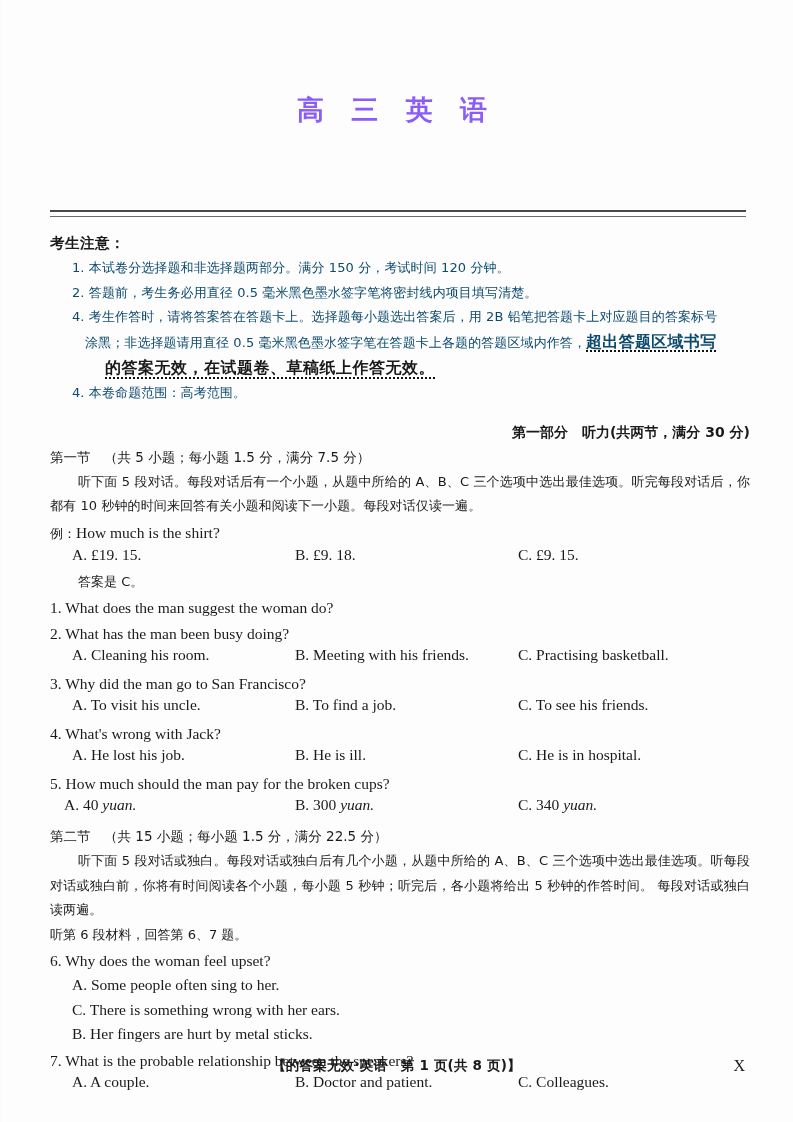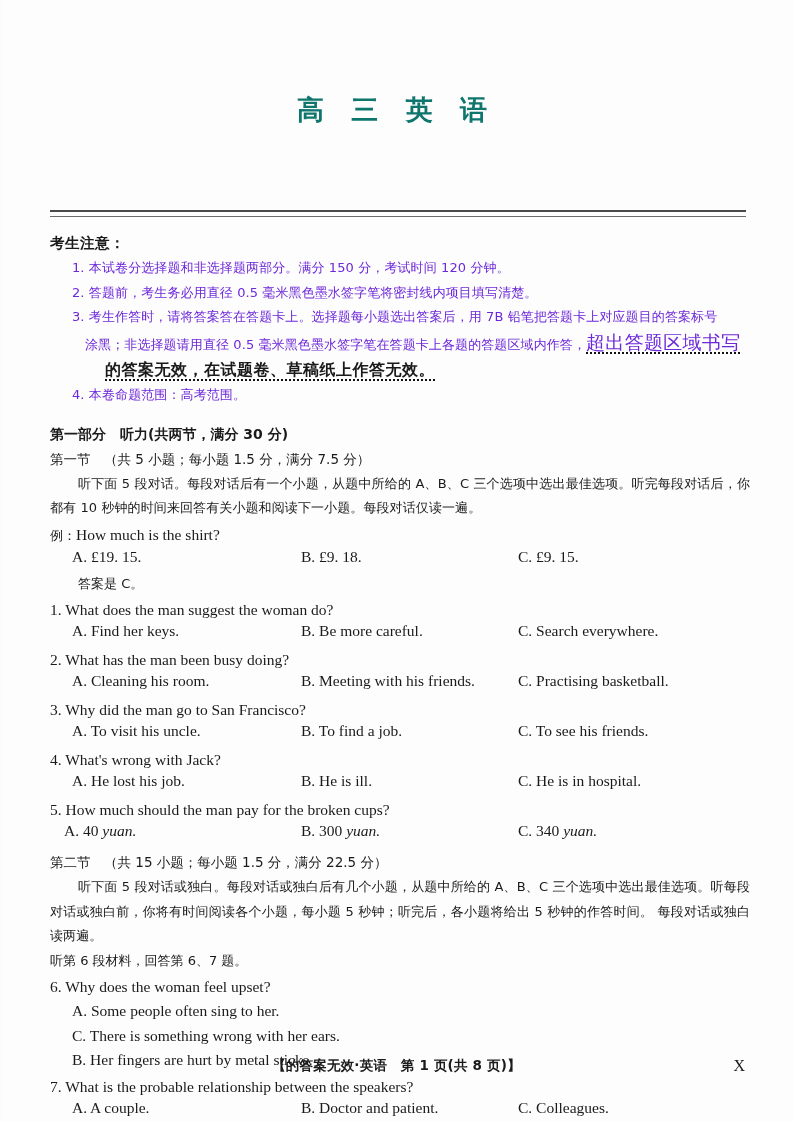--- a/index.html
+++ b/index.html
@@ -33,21 +33,21 @@
   .title {
     position: absolute;
     top: 92px;
     left: 0;
     width: 793px;
     text-align: center;
     font-family: "DejaVu Serif", "Liberation Serif", serif;
     font-size: 27px;
     font-weight: 700;
     letter-spacing: 9px;
-    color: #0f766e;
+    color: #8b5cf6;
   }
 
   .rule {
     position: absolute;
     left: 50px;
     top: 210px;
     width: 696px;
     height: 4px;
     border-top: 2px solid #4a4a4a;
     border-bottom: 1px solid #6b6b6b;
@@ -70,28 +70,28 @@
     font-weight: 700;
     margin: 4px 0 3px 0;
     letter-spacing: .5px;
   }
   .notice-item {
     font-family: "DejaVu Sans", "Liberation Sans", sans-serif;
     font-size: 13px;
     line-height: 24.5px;
     text-indent: 22px;
     letter-spacing: .1px;
-    color: #6d28d9;
+    color: #0c4a6e;
   }
   .notice-item.cont {
     text-indent: 35px;
   }
   .emph {
-    font-weight: 400;
-    font-size: 19px;
+    font-weight: 700;
+    font-size: 16px;
     letter-spacing: .3px;
   }
   .dotted {
     position: relative;
     display: inline;
     text-underline-offset: 4px;
     text-decoration: underline;
     text-decoration-style: dotted;
     text-decoration-thickness: 2.2px;
     text-decoration-color: #111;
@@ -106,20 +106,21 @@
     margin-left: 14px;
     padding-left: 41px;
   }
 
   .sec-head {
     font-family: "DejaVu Sans", "Liberation Sans", sans-serif;
     font-size: 14px;
     font-weight: 700;
     line-height: 25px;
     margin-top: 14px;
+    text-align: right;
   }
   .sub-head {
     font-family: "DejaVu Sans", "Liberation Sans", sans-serif;
     font-size: 13.5px;
     line-height: 25px;
   }
 
   .para {
     font-family: "DejaVu Sans", "Liberation Sans", sans-serif;
     font-size: 13px;
@@ -137,21 +138,21 @@
     position: relative;
     height: 24px;
     font-size: 15.5px;
   }
   .opt {
     position: absolute;
     top: 0;
     white-space: nowrap;
   }
   .opt.a { left: 22px; }
-  .opt.b { left: 245px; margin-left: 6px; }
+  .opt.b { left: 245px; }
   .opt.c { left: 468px; }
   .opt-stacked {
     margin-left: 22px;
     font-size: 15.5px;
     line-height: 24.5px;
   }
   i { font-style: italic; }
 
   .cnline {
     font-family: "DejaVu Sans", "Liberation Sans", sans-serif;
@@ -195,45 +196,40 @@
   <div class="title">高 三 英 语</div>
 
   <div class="rule"></div>
 
   <div class="content">
 
     <div class="notice-head">考生注意：</div>
 
     <div class="notice-item">1. 本试卷分选择题和非选择题两部分。满分 150 分，考试时间 120 分钟。</div>
     <div class="notice-item">2. 答题前，考生务必用直径 0.5 毫米黑色墨水签字笔将密封线内项目填写清楚。</div>
-    <div class="notice-item">3. 考生作答时，请将答案答在答题卡上。选择题每小题选出答案后，用 7B 铅笔把答题卡上对应题目的答案标号</div>
+    <div class="notice-item">4. 考生作答时，请将答案答在答题卡上。选择题每小题选出答案后，用 2B 铅笔把答题卡上对应题目的答案标号</div>
     <div class="notice-item cont"><span>涂黑；非选择题请用直径 0.5 毫米黑色墨水签字笔在答题卡上各题的答题区域内作答，</span><span class="emph dotted">超出答题区域书写</span></div>
     <div class="bigline"><span class="dotted">的答案无效，在试题卷、草稿纸上作答无效。</span></div>
     <div class="notice-item">4. 本卷命题范围：高考范围。</div>
 
     <div class="sec-head">第一部分　听力(共两节，满分 30 分)</div>
 
     <div class="sub-head">第一节　（共 5 小题；每小题 1.5 分，满分 7.5 分）</div>
 
     <div class="para">听下面 5 段对话。每段对话后有一个小题，从题中所给的 A、B、C 三个选项中选出最佳选项。听完每段对话后，你都有 10 秒钟的时间来回答有关小题和阅读下一小题。每段对话仅读一遍。</div>
 
     <div class="qstem"><span class="cn" style="font-size:13px">例：</span><span>How much is the shirt?</span></div>
     <div class="opts">
       <span class="opt a">A. £19. 15.</span>
       <span class="opt b">B. £9. 18.</span>
       <span class="opt c">C. £9. 15.</span>
     </div>
     <div class="cnline ind">答案是 C。</div>
 
     <div class="qstem"><span>1.</span> <span>What does the man suggest the woman do?</span></div>
-    <div class="opts">
-      <span class="opt a">A. Find her keys.</span>
-      <span class="opt b">B. Be more careful.</span>
-      <span class="opt c">C. Search everywhere.</span>
-    </div>
 
     <div class="qstem"><span>2.</span> <span>What has the man been busy doing?</span></div>
     <div class="opts">
       <span class="opt a">A. Cleaning his room.</span>
       <span class="opt b">B. Meeting with his friends.</span>
       <span class="opt c">C. Practising basketball.</span>
     </div>
 
     <div class="qstem"><span>3.</span> <span>Why did the man go to San Francisco?</span></div>
     <div class="opts">

